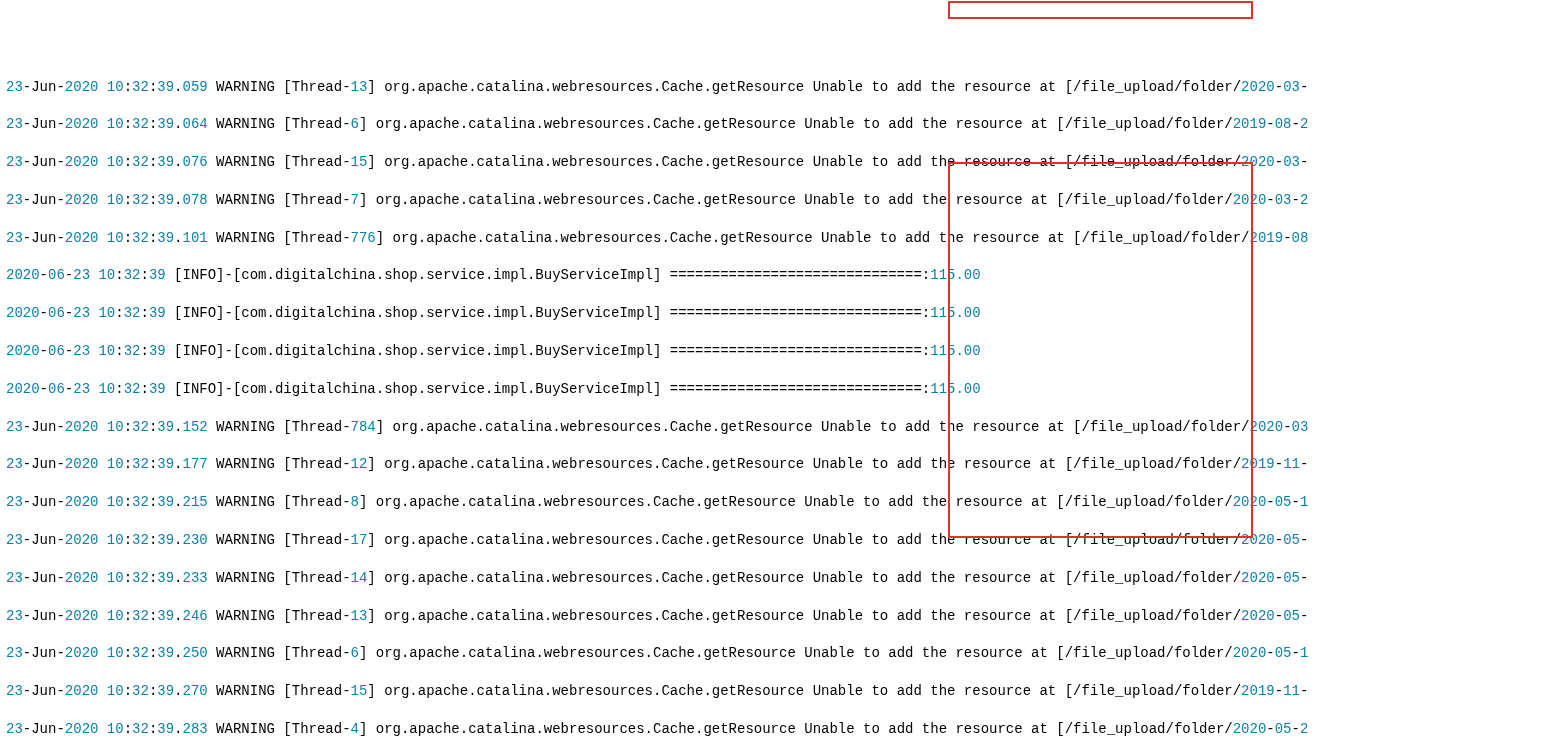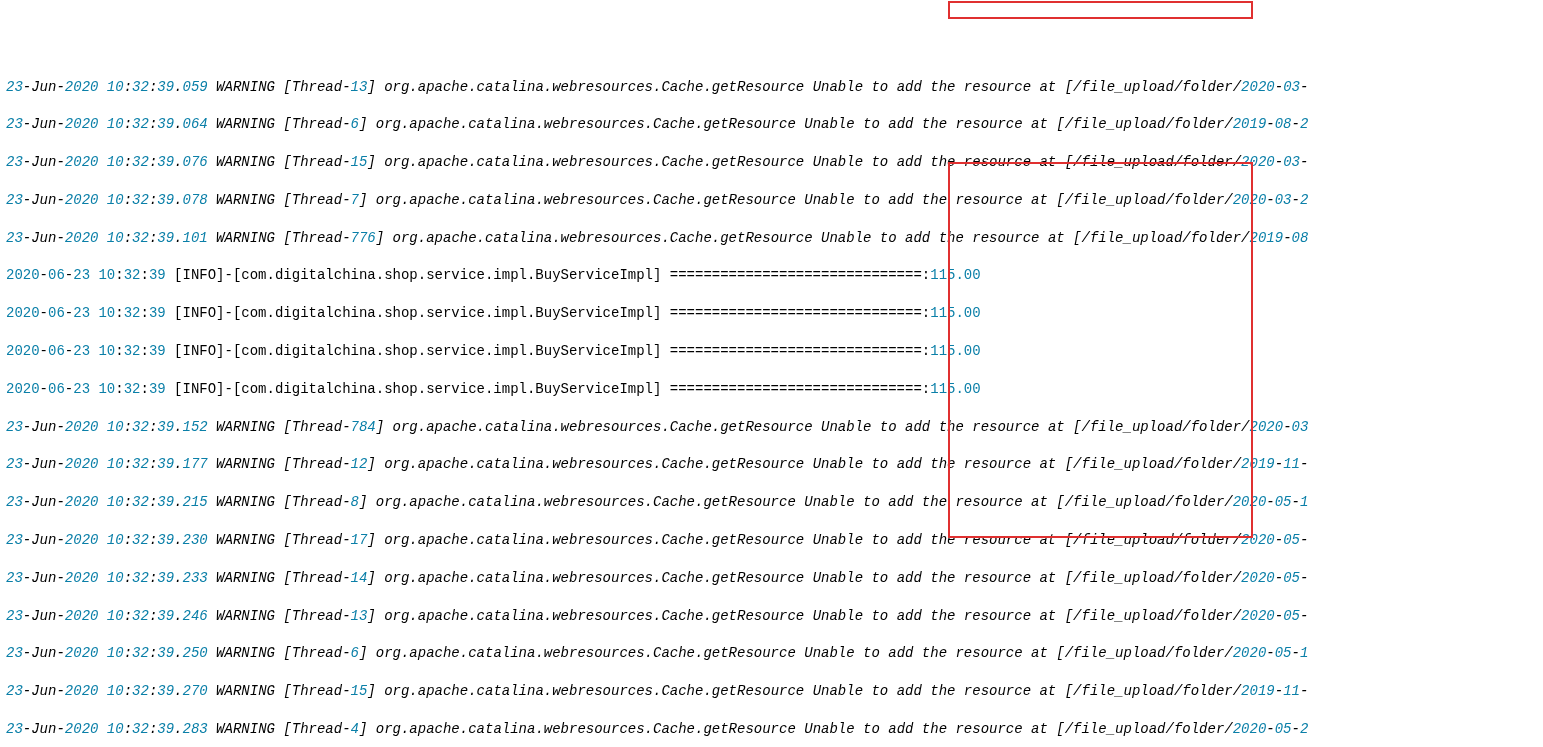--- a/index.html
+++ b/index.html
@@ -9,21 +9,21 @@
     background: #ffffff;
     color: #000000;
     white-space: pre;
     overflow-x: hidden;
     line-height: 1.35;
     padding: 2px 0 0 6px;
     width: 1543px;
   }
   .line { display: block; }
   .num { color: #0a7fa8; }
-  .blk { color: #000000; font-style: italic; }
+  .blk { color: #000000; }
   .box1 {
     position: absolute;
     border: 2px solid #e03030;
     pointer-events: none;
   }
   .box2 {
     position: absolute;
     border: 2px solid #e03030;
     pointer-events: none;
   }

